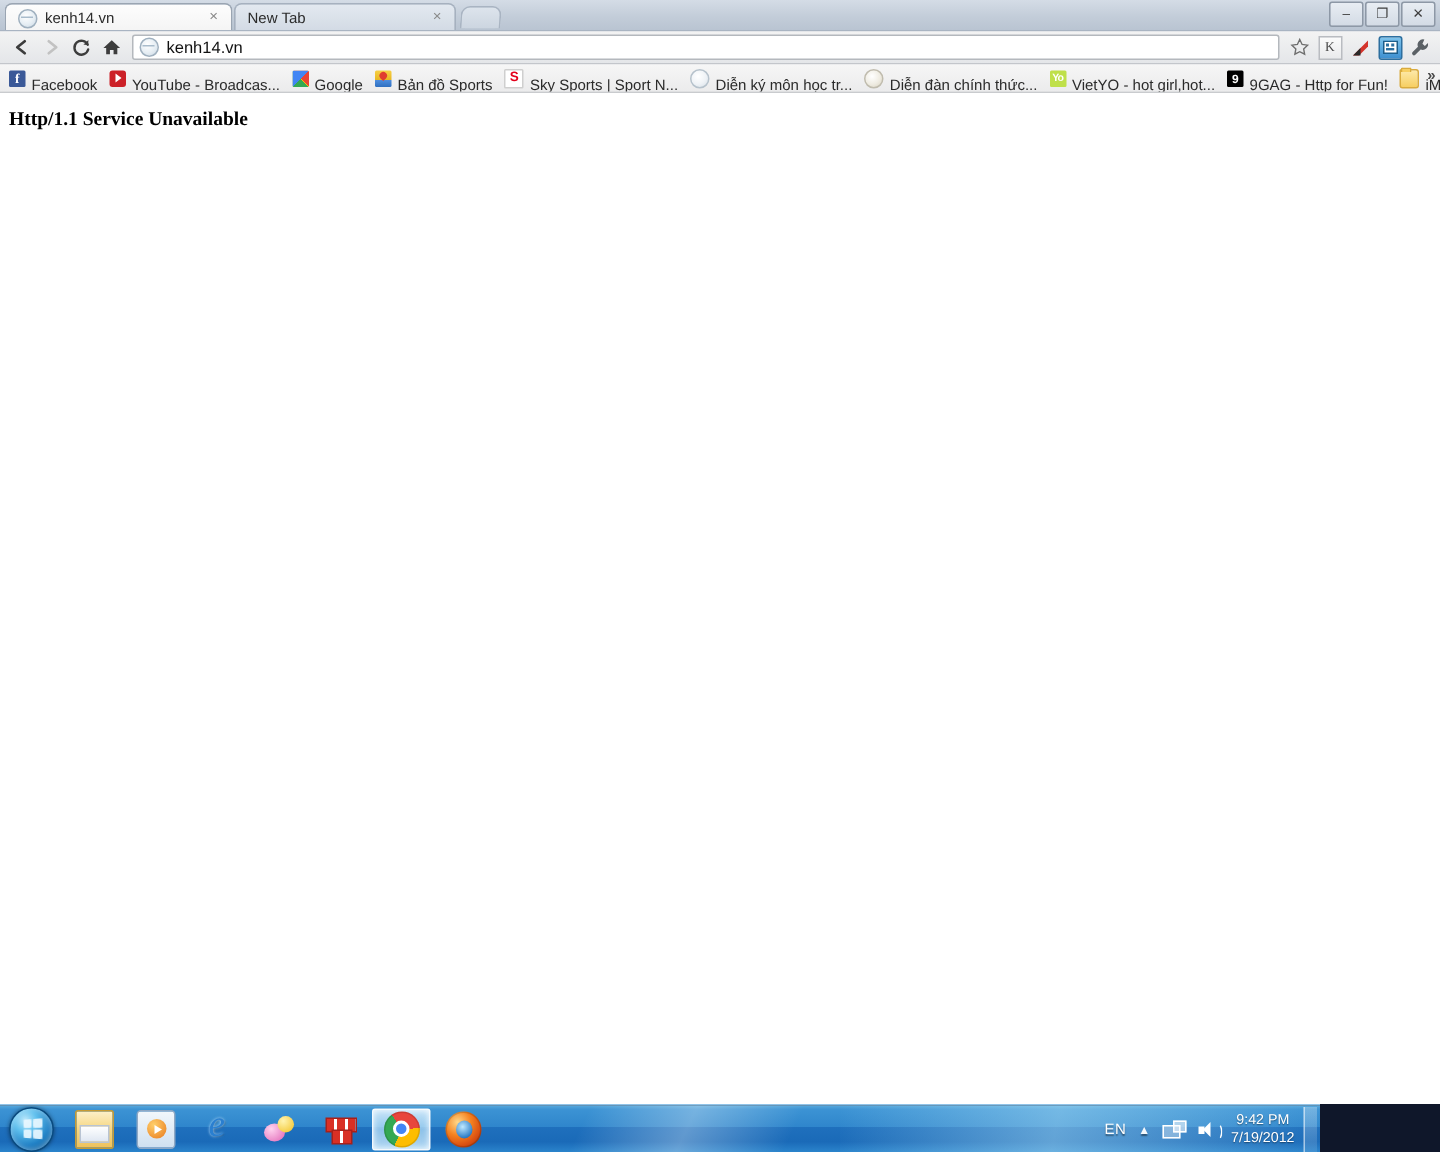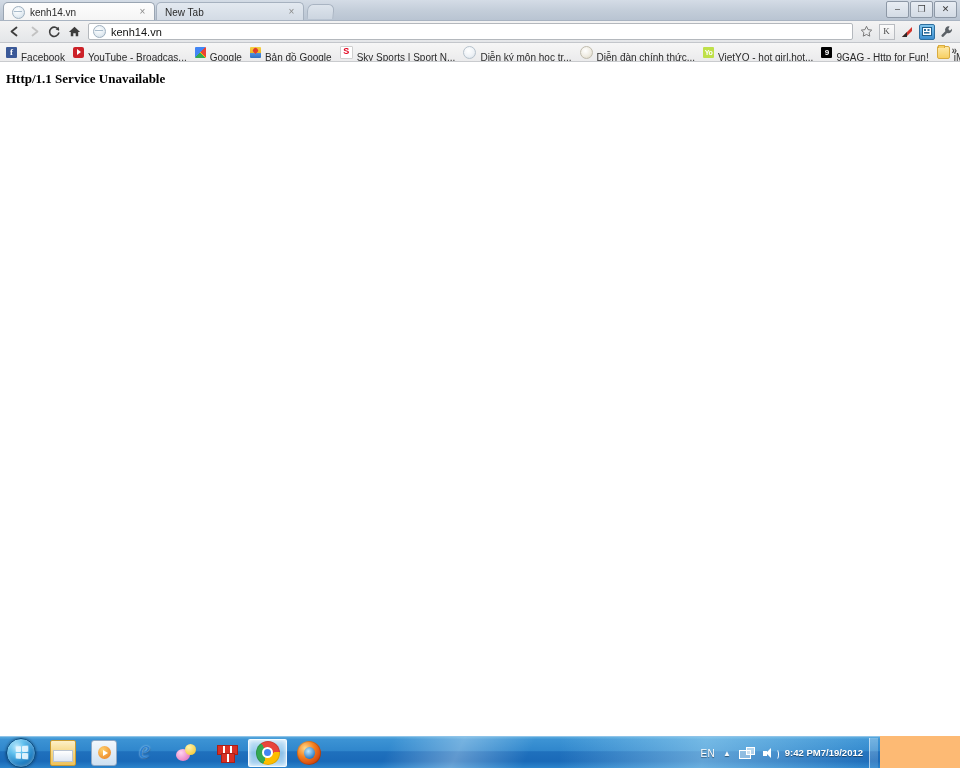--- a/index.html
+++ b/index.html
@@ -8,21 +8,21 @@
     width: 960px;
     height: 768px;
     overflow: hidden;
     font-family: "Liberation Sans", sans-serif;
   }
 
   #screen {
     position: relative;
     width: 960px;
     height: 768px;
-    background: #fdba74;
+    background: #0f172a;
   }
 
   
   #browser-window {
     position: absolute;
     left: 0; top: 0;
     width: 960px;
     height: 736px;
     background: #ffffff;
   }
@@ -469,28 +469,27 @@
       border:1px solid #ffffff; background: rgba(255,255,255,0.55); }
   .ico-volume::before { content:""; position:absolute; left:1px; top:5px; width:4px; height:5px;
       background:#ffffff; }
   .ico-volume::after { content:""; position:absolute; left:4px; top:2px;
       border-right:5px solid #ffffff; border-top:5.5px solid transparent; border-bottom:5.5px solid transparent; }
   .vol-wave { position:absolute; left:11px; top:3px; width:5px; height:9px;
       border-right:1.5px solid #ffffff; border-top:1.5px solid transparent;
       border-bottom:1.5px solid transparent; border-radius:0 50% 50% 0; }
   #tray-clock {
     display: flex;
-    flex-direction: row;
+    flex-direction: column;
     align-items: center;
     color: #ffffff;
     font-size: 9.5px;
     line-height: 12px;
     margin: 0 6px 0 4px;
     text-shadow: 0 1px 1px rgba(0,0,0,0.45);
-    font-weight: bold;
   }
   #show-desktop {
     width: 8px; height: 30px;
     background: linear-gradient(to bottom, rgba(255,255,255,0.28), rgba(255,255,255,0.10));
     border-left: 1px solid rgba(255,255,255,0.55);
     flex: 0 0 auto;
   }
 </style>
 </head>
 <body>
@@ -600,21 +599,21 @@
         <span class="bm-label">YouTube - Broadcas...</span>
       </div>
 
       <div class="bookmark">
         <span class="bm-ico ico-google"></span>
         <span class="bm-label">Google</span>
       </div>
 
       <div class="bookmark">
         <span class="bm-ico ico-maps"></span>
-        <span class="bm-label">Bản đồ Google</span>
+        <span class="bm-label">Bản đồ Sports</span>
       </div>
 
       <div class="bookmark">
         <span class="bm-ico ico-sky"></span>
         <span class="bm-label">Sky Sports | Sport N...</span>
       </div>
 
       <div class="bookmark">
         <span class="bm-ico ico-generic"></span>
         <span class="bm-label">Diễn ký môn học tr...</span>

